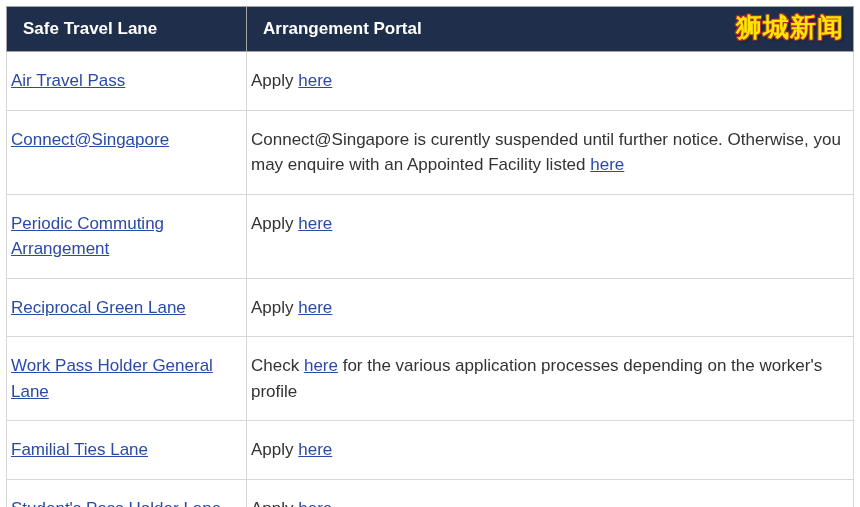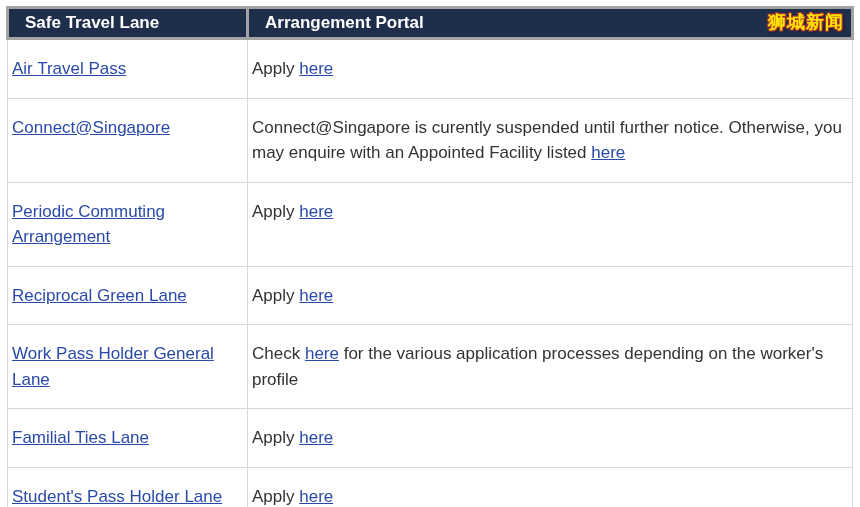--- a/index.html
+++ b/index.html
@@ -17,23 +17,23 @@
     table {
       width: 100%;
       border-collapse: collapse;
       border: 1px solid #d0d0d0;
     }
     thead th {
       background-color: #1f2e4a;
       color: #ffffff;
       font-weight: 700;
       text-align: left;
-      padding: 4px 16px;
+      padding: 12px 16px;
       font-size: 17px;
-      border: 3px solid #a3a3a3;
+      border: 1px solid #a3a3a3;
     }
     tbody td {
       padding: 16px 4px;
       border: 1px solid #d8d8d8;
       font-size: 17px;
       color: #333333;
       vertical-align: top;
       line-height: 1.5;
     }
     tbody td:first-child {
@@ -41,21 +41,21 @@
     }
     a {
       color: #2a4aa8;
       text-decoration: underline;
     }
     .watermark-top {
       position: absolute;
       top: 10px;
       right: 16px;
       font-family: "KaiTi", "STKaiti", serif;
-      font-size: 18px;
+      font-size: 26px;
       font-weight: bold;
       color: #ffe600;
       text-shadow: -1px -1px 0 #b03030, 1px -1px 0 #b03030, -1px 1px 0 #b03030, 1px 1px 0 #b03030, 2px 2px 3px rgba(0,0,0,0.3);
       letter-spacing: 1px;
       pointer-events: none;
     }
   </style>
 </head>
 <body>
 

